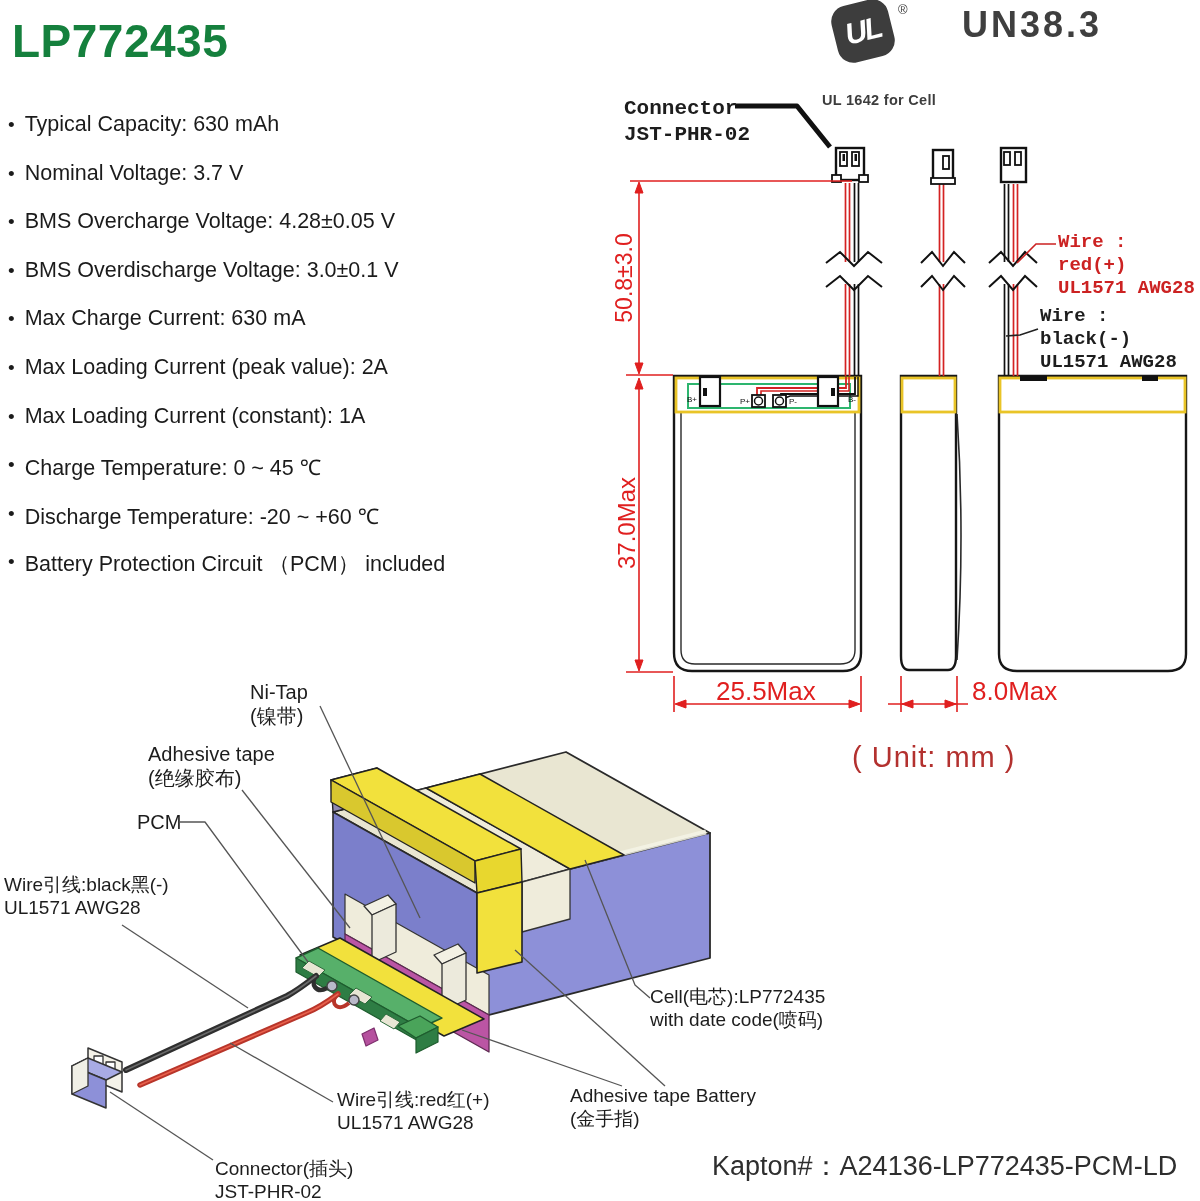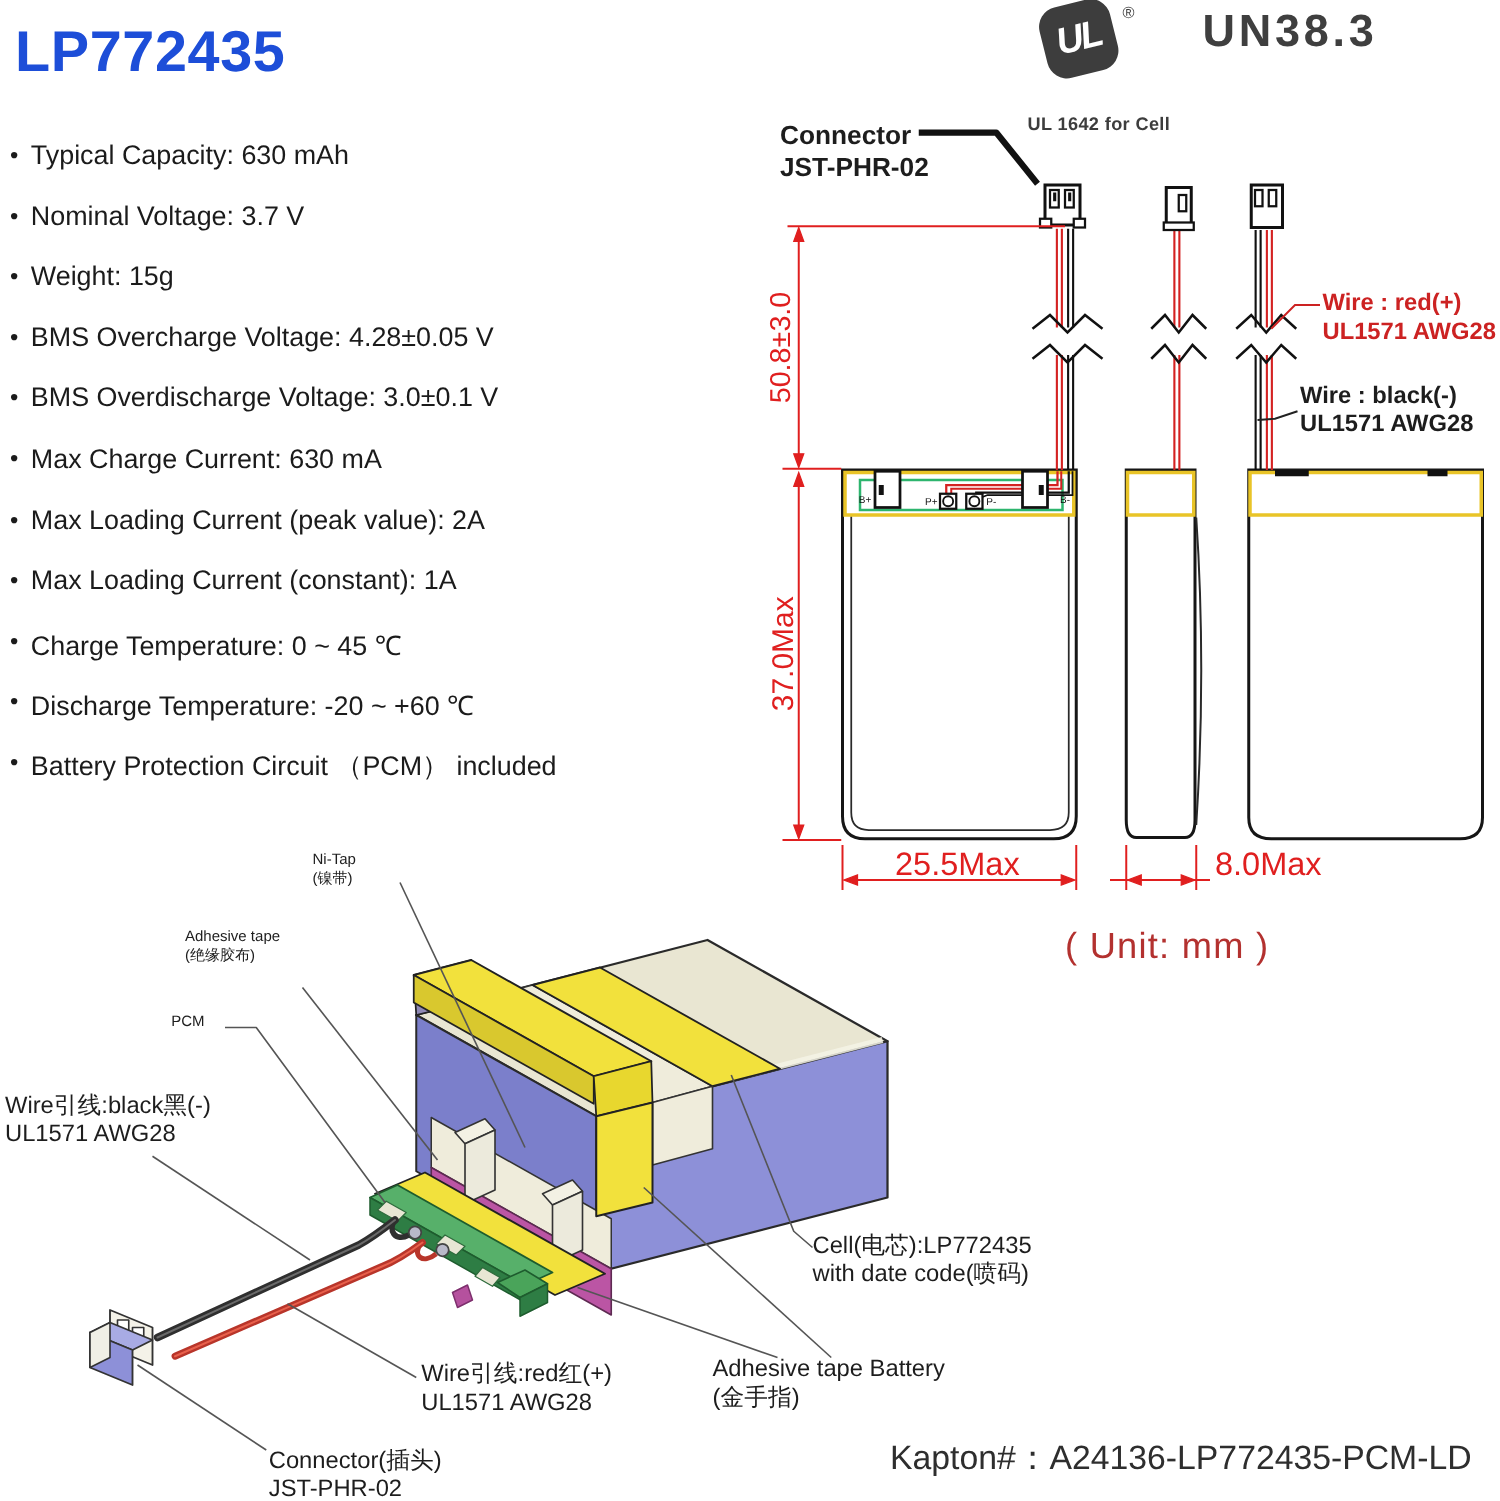--- a/index.html
+++ b/index.html
@@ -1,37 +1,37 @@
 <!DOCTYPE html>
 <html><head>
 <meta charset="utf-8">
 <style>
   html,body{margin:0;padding:0;background:#ffffff;}
   .page{position:relative;width:1200px;height:1201px;background:#ffffff;overflow:hidden;
         font-family:"Liberation Sans", sans-serif;}
   svg{position:absolute;left:0;top:0;}
   .abs{position:absolute;}
-  .title{font-size:46px;font-weight:700;color:#1d4ed8;letter-spacing:0.5px;}
+  .title{font-size:46px;font-weight:700;color:#15803d;letter-spacing:0.5px;}
   .specs{list-style:none;margin:0;padding:0;}
   .specs li{height:48.6px;font-size:21.5px;color:#1b1b1b;display:flex;align-items:flex-start;}
   .specs li::before{content:"•";margin:0 10px 0 2px;font-size:19px;line-height:1.4;}
   .unlbl{font-size:36px;font-weight:800;color:#3f3f3f;letter-spacing:3px;}
   .ulbox{width:58px;height:58px;background:#3d3d3d;border-radius:16px;transform:rotate(-14deg);
          display:flex;align-items:center;justify-content:center;}
   .ulbox span{color:#ffffff;font-weight:700;font-style:italic;font-size:30px;letter-spacing:-2px;}
   .ulreg{font-size:13px;color:#3d3d3d;}
   .ulcap{font-size:14.5px;font-weight:700;color:#3d3d3d;letter-spacing:0.3px;margin-top:32px;}
   .lbl{line-height:1.22;color:#1d1d1d;}
-  .b{font-weight:700;}
+  .b{font-weight:700;font-family:Liberation Mono, monospace;}
   .red{color:#cc2222;}
   .dimred{color:#e01f1f;}
   .vdim{transform:translate(-50%,-50%) rotate(-90deg);white-space:nowrap;text-align:center;}
   .unit{font-size:29px;color:#b3312f;letter-spacing:1px;}
   .model{font-size:27px;color:#2e2e2e;}
-  .s19{font-size:19px;} .s20{font-size:12px;} .s21{font-size:21px;}
+  .s19{font-size:19px;} .s20{font-size:20px;} .s21{font-size:21px;}
   .s23{font-size:23px;} .s24{font-size:24px;} .s26{font-size:26px;}
 </style>
 </head>
 <body>
 
 <div class="page">
 
   <svg width="1200" height="1201" viewBox="0 0 1200 1201">
 
     <g>
@@ -227,23 +227,20 @@
   <div class="abs unlbl" style="left:962px;top:4px;">UN38.3</div>
 
   <ul class="abs specs" style="left:6px;top:112px;width:590px;">
     <li>
         <span>Typical Capacity: 630 mAh</span>
       </li>
     <li>
         <span>Nominal Voltage: 3.7 V</span>
       </li>
     <li>
-        <span>Weight: 15g</span>
-      </li>
-    <li>
         <span>BMS Overcharge Voltage: 4.28±0.05 V</span>
       </li>
     <li>
         <span>BMS Overdischarge Voltage: 3.0±0.1 V</span>
       </li>
     <li>
         <span>Max Charge Current: 630 mA</span>
       </li>
     <li>
         <span>Max Loading Current (peak value): 2A</span>

